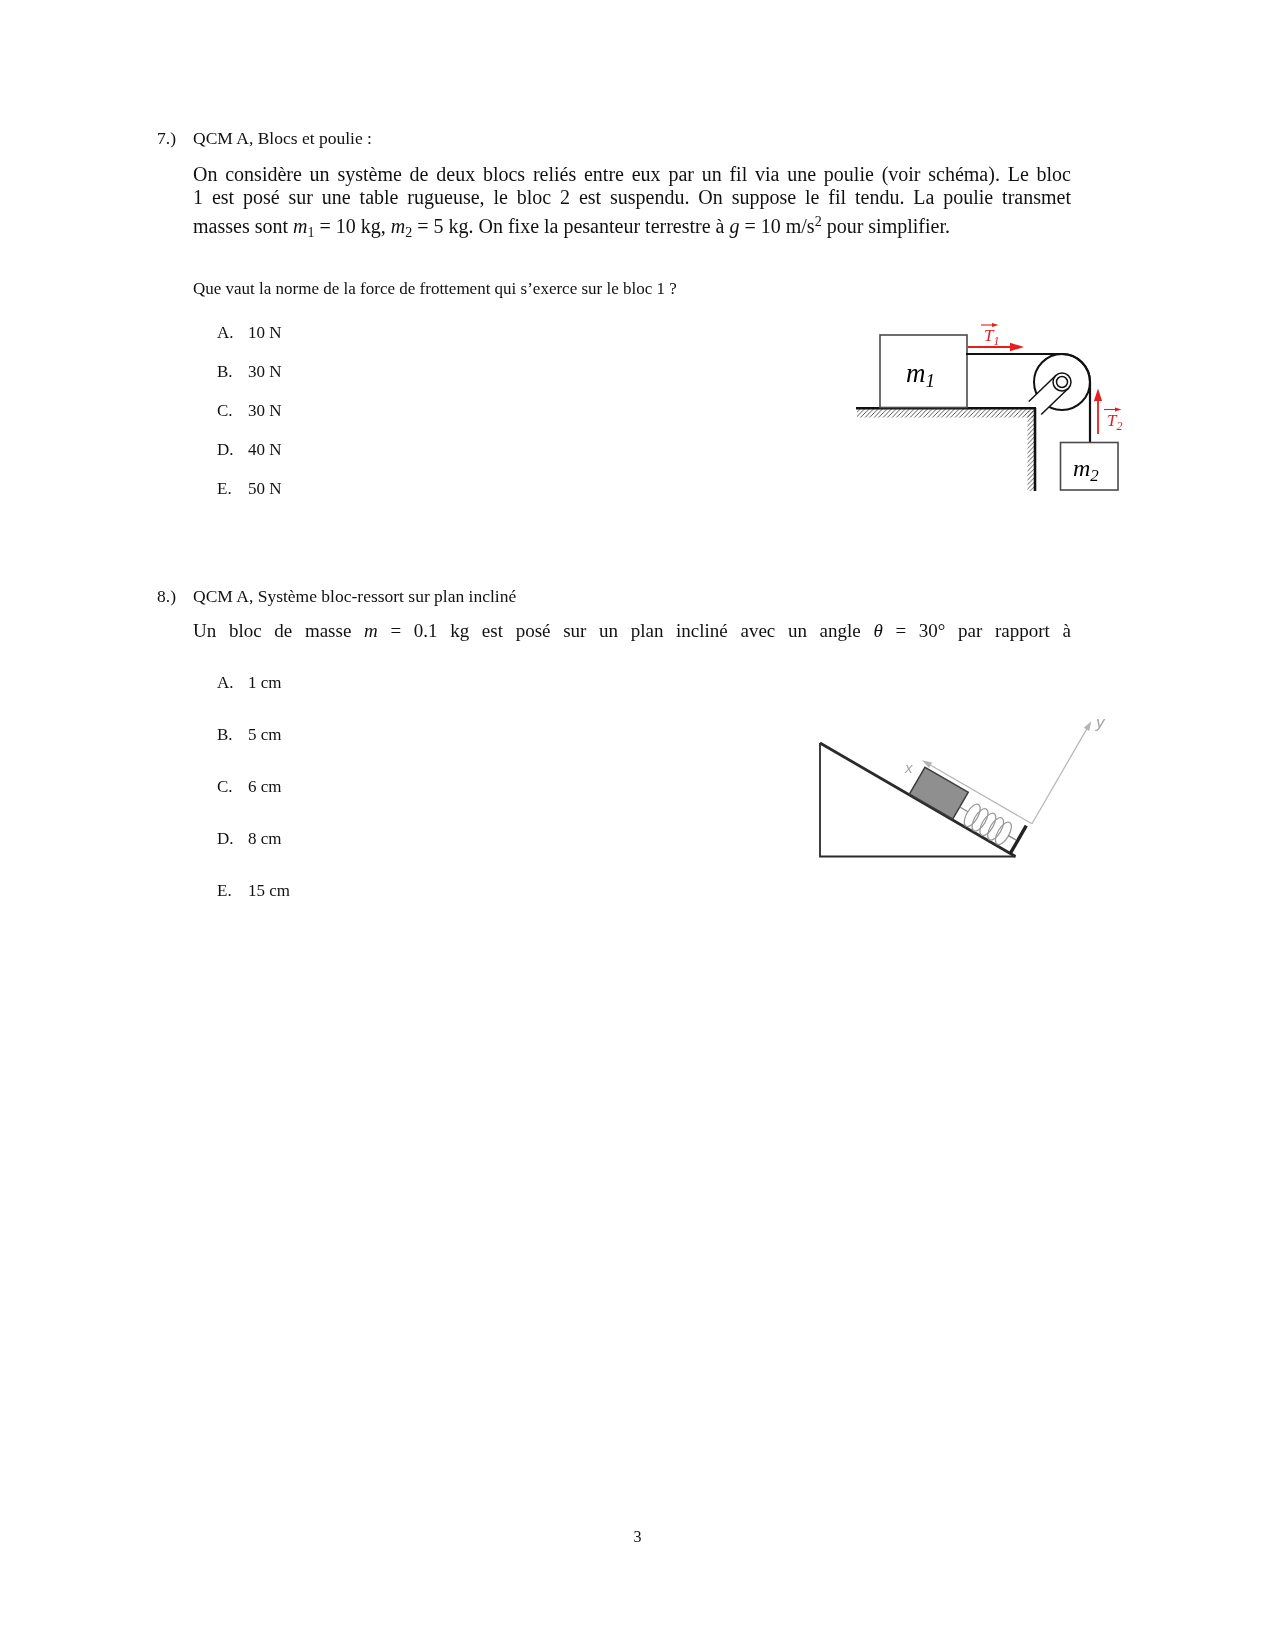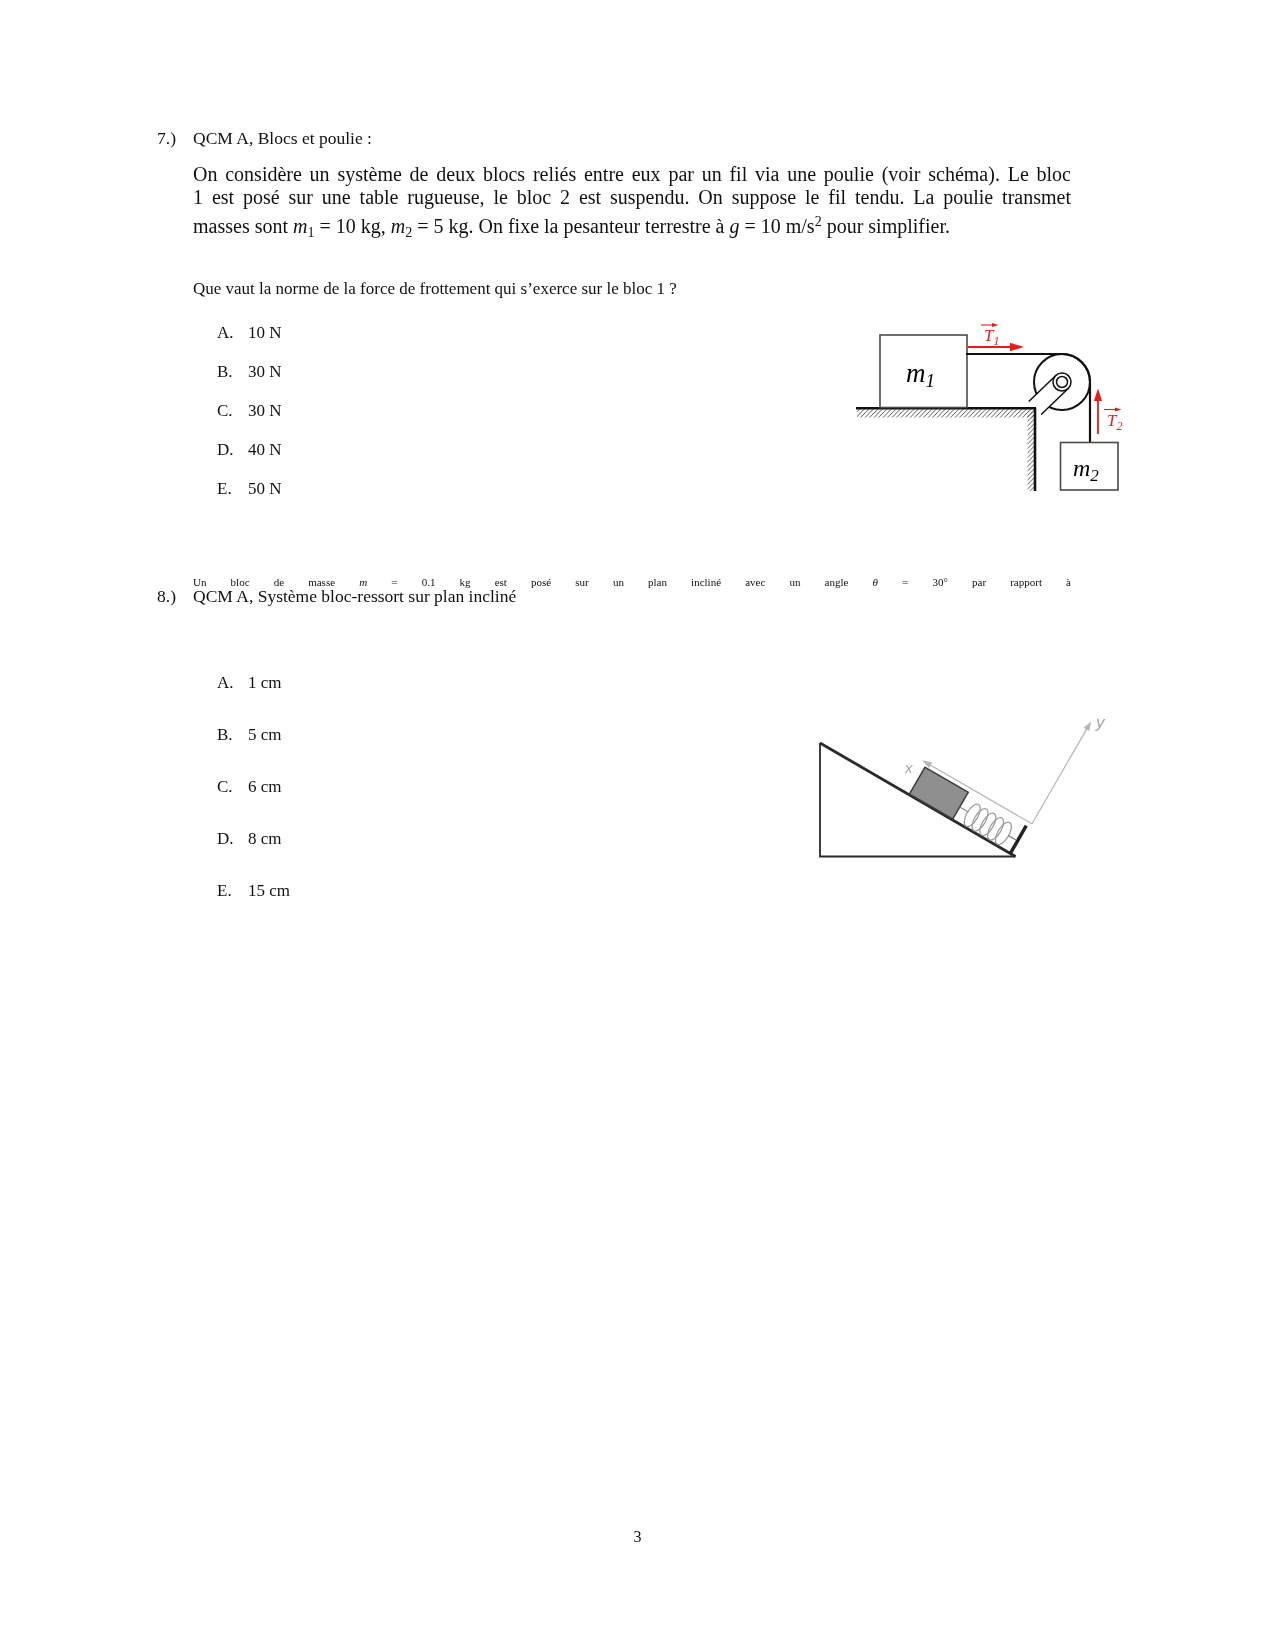--- a/index.html
+++ b/index.html
@@ -11,21 +11,21 @@
   .abs{position:absolute;}
   
   .qheader{font-size:17.5px;line-height:22px;white-space:nowrap;}
   .qheader .qnum{display:inline-block;width:36px;font-weight:normal;}
   .qheader .qtitle{font-weight:normal;}
   
   .para{width:878px;}
   .pline{display:block;text-align:justify;text-align-last:justify;white-space:normal;}
   .pline.last{text-align-last:left;}
   .para7 .pline{font-size:20px;line-height:23.4px;height:23.4px;}
-  .para8 .pline{font-size:11px;line-height:25px;height:25px;}
+  .para8 .pline{font-size:19px;line-height:25px;height:25px;margin-top:48px;}
   .qline{font-size:17px;line-height:21px;margin-top:16px;}
   
   .s-p{}
   .s-i{font-style:italic;}
   .s-vec{font-style:italic;}
   .s-sub{font-size:70%;vertical-align:-0.25em;}
   .s-sup{font-size:70%;vertical-align:0.5em;}
   
   .opts .opt{display:flex;font-size:17px;line-height:21px;}
   .opts-7 .opt{margin-bottom:18px;}

